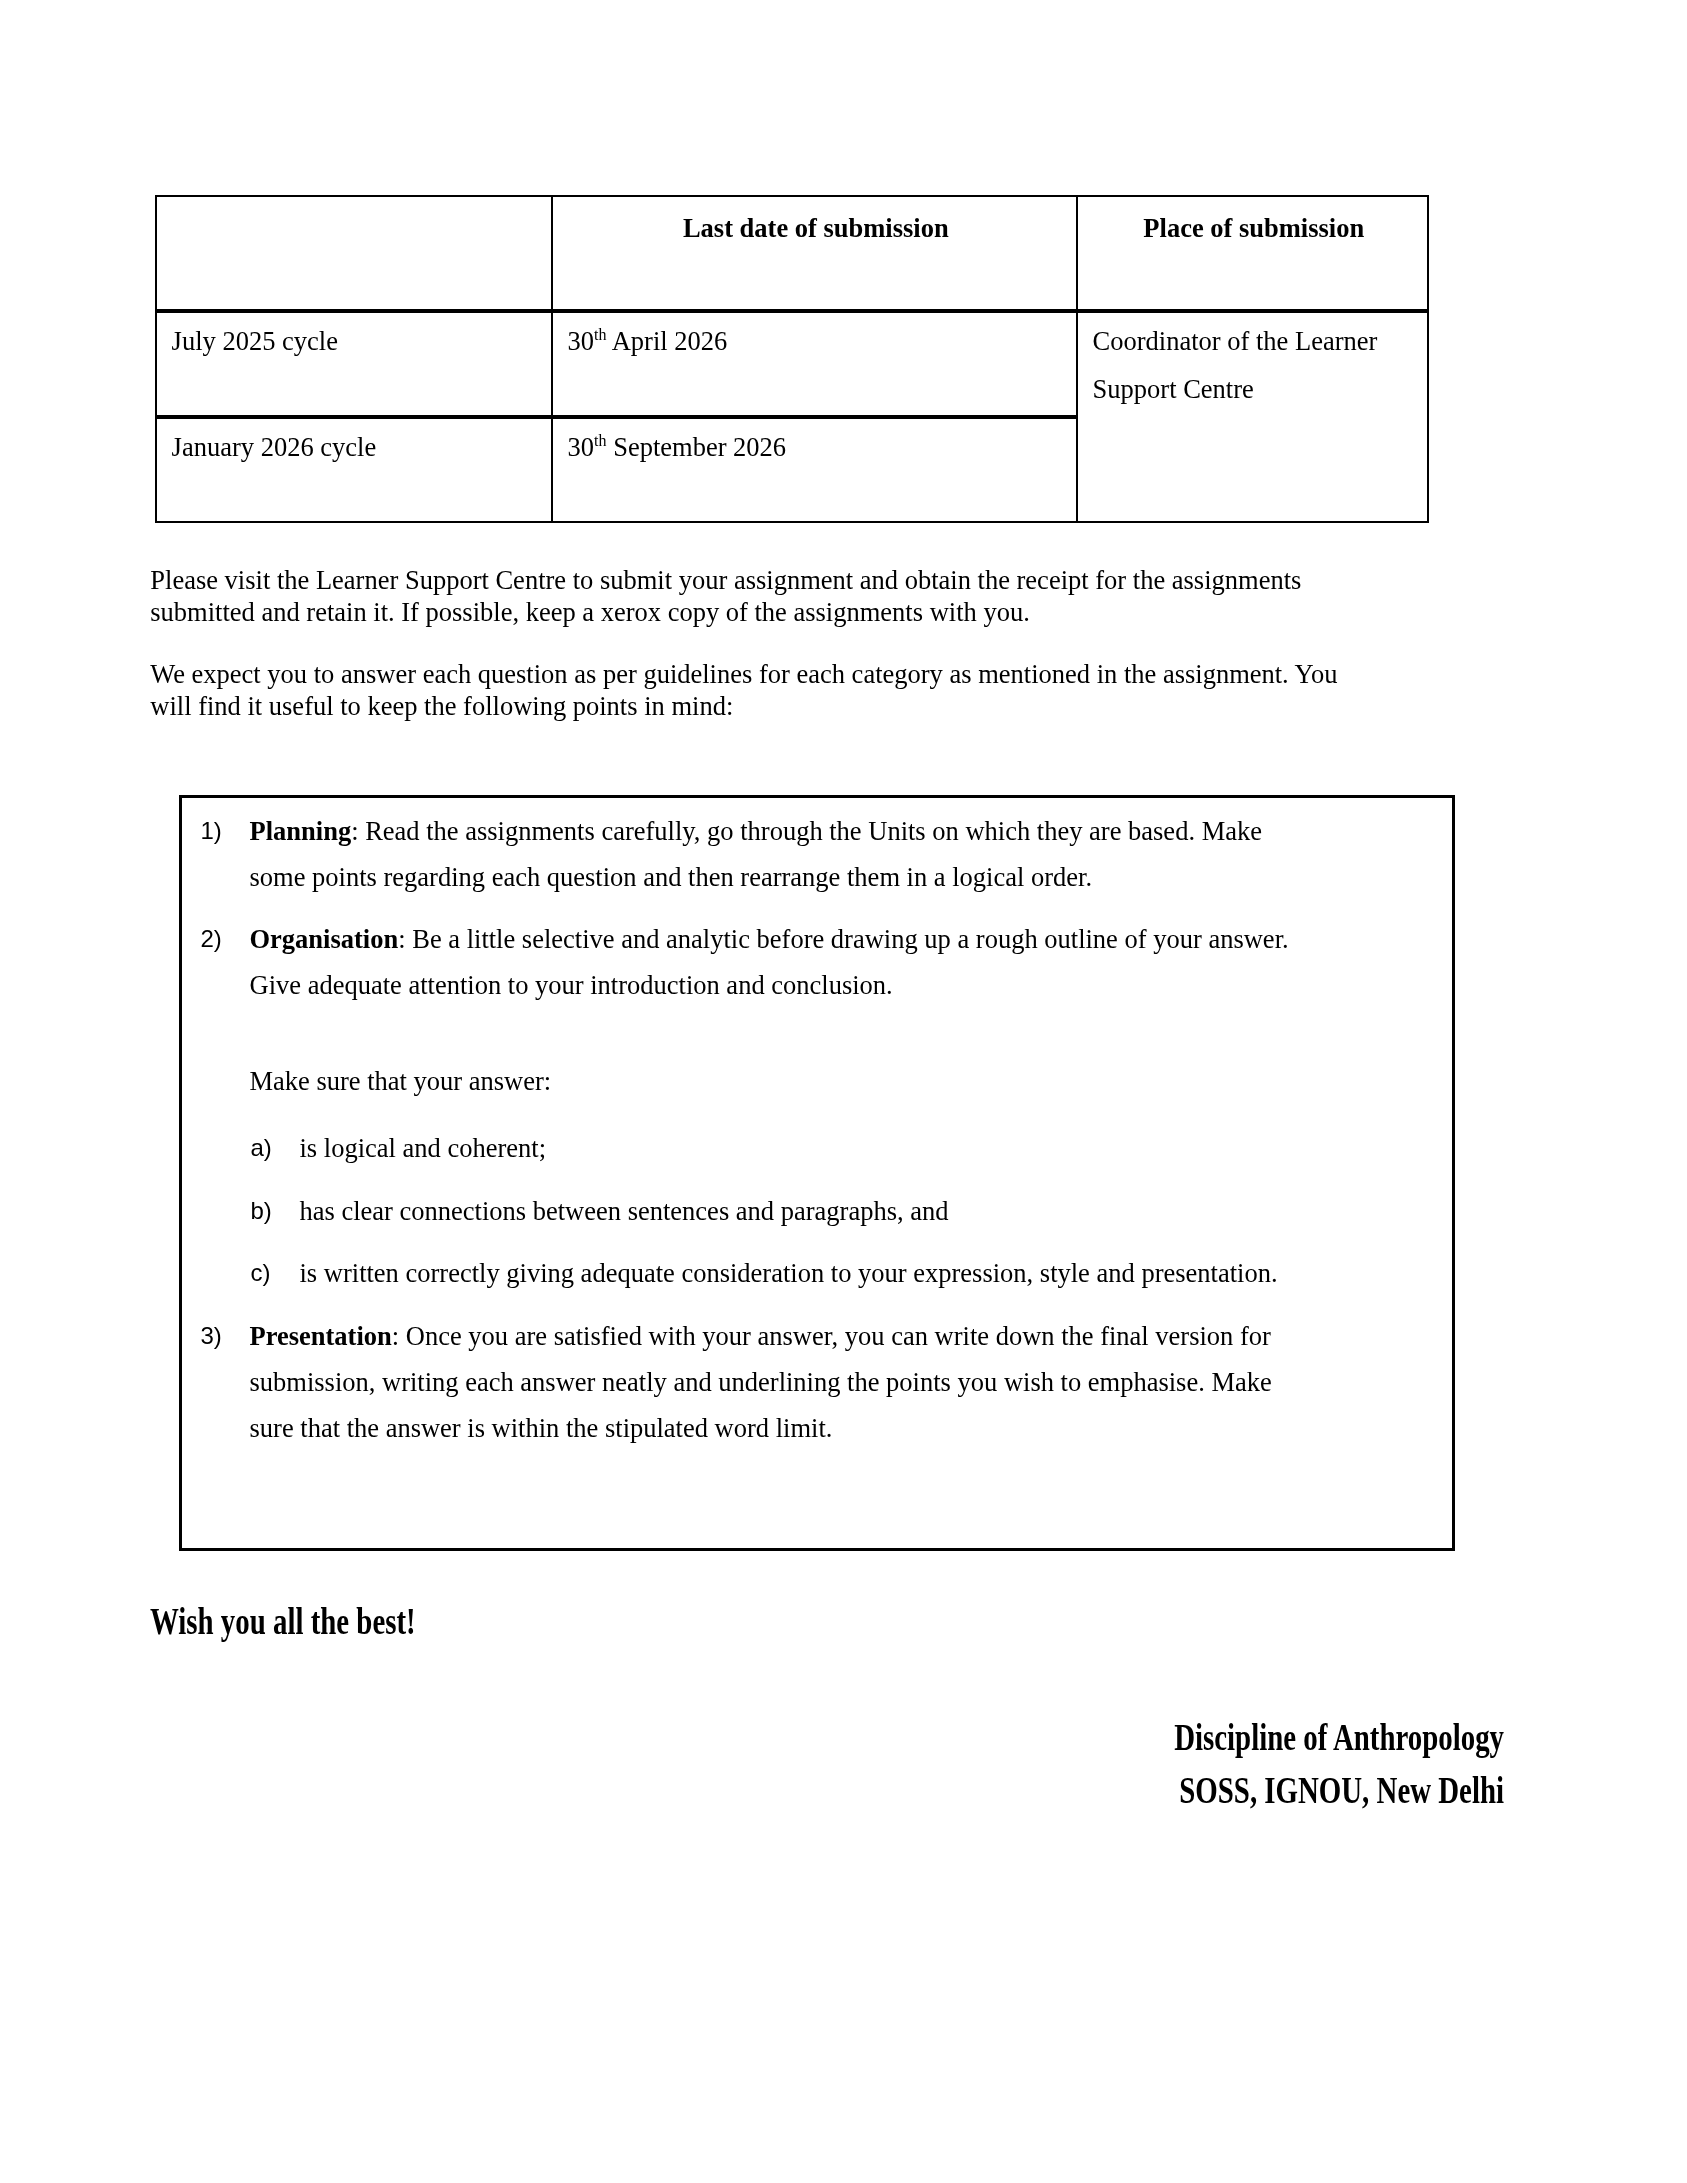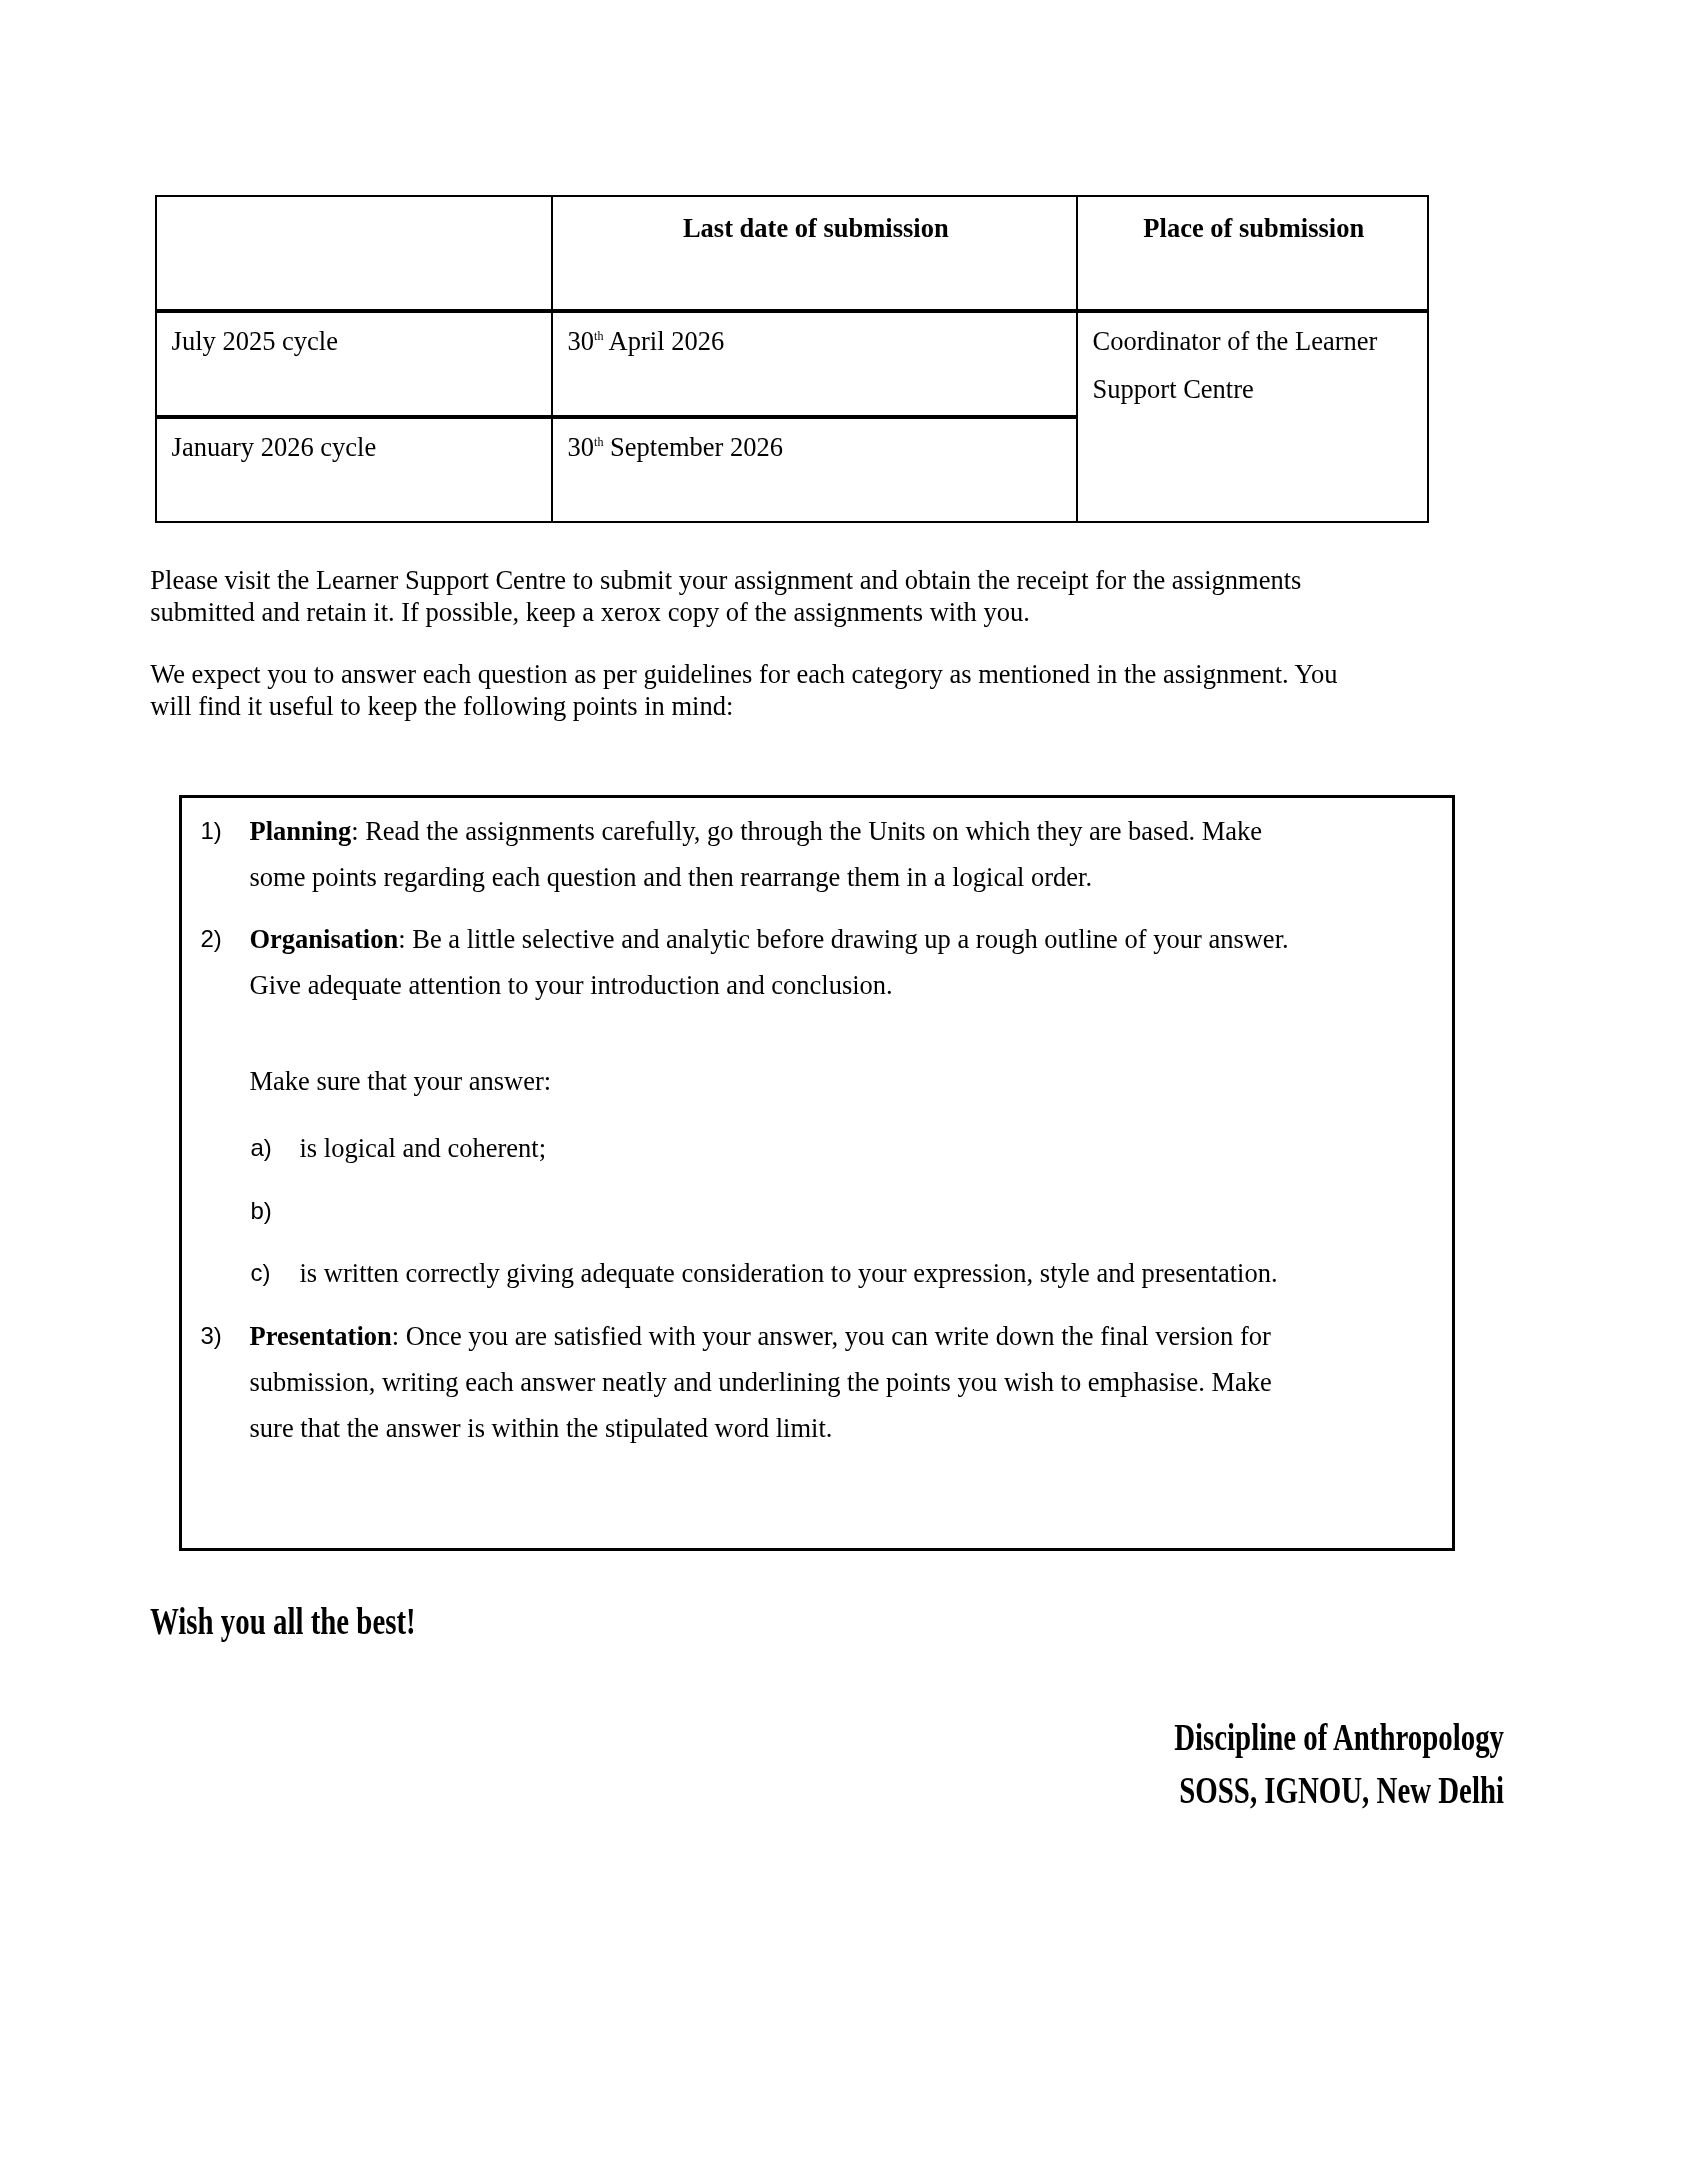--- a/index.html
+++ b/index.html
@@ -30,21 +30,21 @@
     border-bottom-width: 4.6px;
     height: 105px;
     font-weight: bold;
     text-align: center;
     padding-top: 6.6px;
   }
   tr.r1 td.thick { border-bottom-width: 4.6px; }
   tr.r1 td { height: 98px; }
   tr.r2 td { height: 98px; }
   td.place-cell { line-height: 50px; padding-top: 5.3px; }
-  sup { font-size: 12px; line-height: 0; vertical-align: super; }
+  sup { font-size: 16px; line-height: 0; vertical-align: super; }
 
   
   .para {
     white-space: pre;
     line-height: 32px;
     width: 1429px;
     margin-left: 1.3px;
   }
   .p1 { margin-top: 41px; }
   .p2 { margin-top: 43px; }
@@ -141,20 +141,21 @@
 
     <div class="note">Make sure that your answer:</div>
 
     <div class="subwrap">
       <div class="li first">
         <span class="num">a)</span>
         <div class="li-body">is logical and coherent;</div>
       </div>
       <div class="li">
         <span class="num">b)</span>
+        <div class="li-body">has clear connections between sentences and paragraphs, and</div>
       </div>
       <div class="li">
         <span class="num">c)</span>
         <div class="li-body">is written correctly giving adequate consideration to your expression, style and presentation.</div>
       </div>
     </div>
 
     <div class="li">
       <span class="num">3)</span>
       <div class="li-body"><span class="li-title">Presentation</span><span>: Once you are satisfied with your answer, you can write down the final version for

